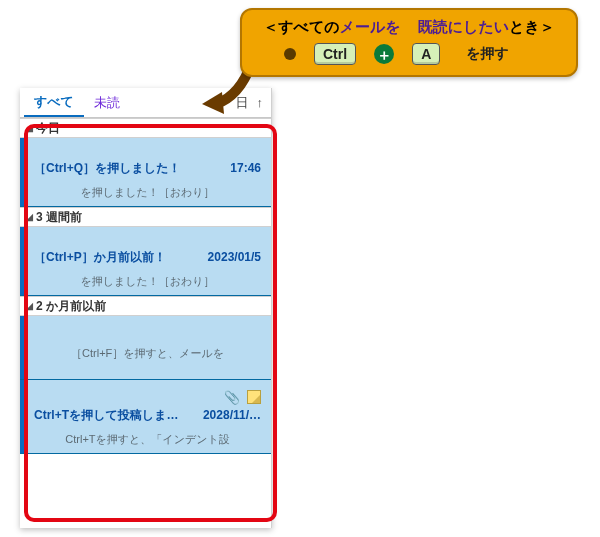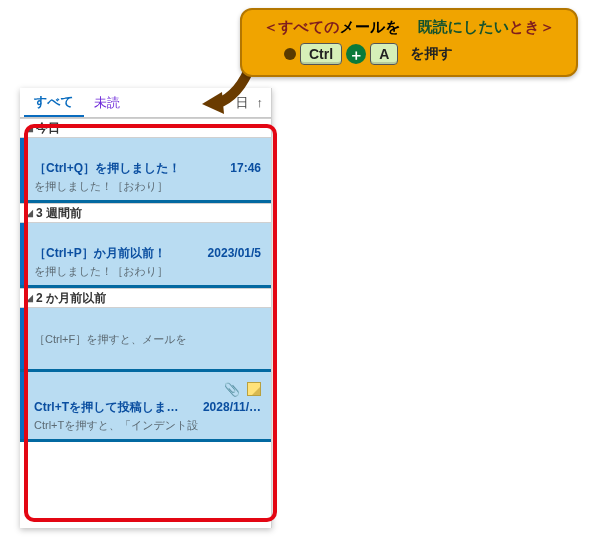--- a/index.html
+++ b/index.html
@@ -27,27 +27,27 @@
     color: #222;
     font-size: 14px;
     z-index: 20;
   }
   .callout .row1 {
     text-align: center;
     font-weight: bold;
     font-size: 15px;
     margin-bottom: 6px;
   }
-  .callout .row1 .black { color: #7f1d1d; }
-  .callout .row1 .red { color: #000000; }
-  .callout .row1 .green { color: #14532d; margin-left: 17px; }
+  .callout .row1 .black { color: #000000; }
+  .callout .row1 .red { color: #4c1d95; }
+  .callout .row1 .green { color: #4c1d95; margin-left: 17px; }
   .callout .row2 {
     display: flex;
     align-items: center;
-    gap: 4px;
+    gap: 18px;
     padding-left: 30px;
   }
   .callout .bullet {
     width: 12px; height: 12px; border-radius: 50%;
     background: #5a3a00;
     display: inline-block;
   }
   .key {
     display: inline-block;
     background: #d6f0b8;
@@ -84,20 +84,21 @@
   
   .panel {
     position: absolute;
     left: 20px;
     top: 88px;
     width: 252px;
     height: 440px;
     background: #fff;
     border-right: 1px solid #d0d0d0;
     box-shadow: 0 2px 6px rgba(0,0,0,0.25);
+    text-align: center;
   }
 
   
   .tabs {
     display: flex;
     align-items: center;
     height: 30px;
     border-bottom: 1px solid #c8c8c8;
     font-size: 13px;
     padding: 0 4px;
@@ -153,21 +154,21 @@
     padding: 2px 6px;
     height: 20px;
   }
   .group-header .tri {
     font-size: 9px;
     color: #555;
   }
 
   .mail-item {
     background: #b9dcf2;
-    border-bottom: 3px solid #0369a1;
+    border-bottom: 1px solid #0369a1;
     padding: 10px 10px 6px 14px;
     font-size: 12px;
     position: relative;
     min-height: 54px;
   }
   .mail-item.with-top-gap { padding-top: 22px; min-height: 64px; }
   .mail-item .line1 {
     display: flex;
     justify-content: space-between;
     align-items: baseline;
@@ -177,21 +178,21 @@
   .mail-item .line1 .subject {
     white-space: nowrap;
     overflow: hidden;
     text-overflow: ellipsis;
     max-width: 148px;
   }
   .mail-item .line1 .date { white-space: nowrap; }
   .mail-item .line2 {
     color: #5c6a73;
     font-size: 11px;
-    margin-top: 2px;
+    margin-top: 8px;
     white-space: nowrap;
     overflow: hidden;
     text-overflow: ellipsis;
   }
   .mail-item .icons {
     display: flex;
     justify-content: flex-end;
     gap: 6px;
     font-size: 13px;
     margin-bottom: 2px;

